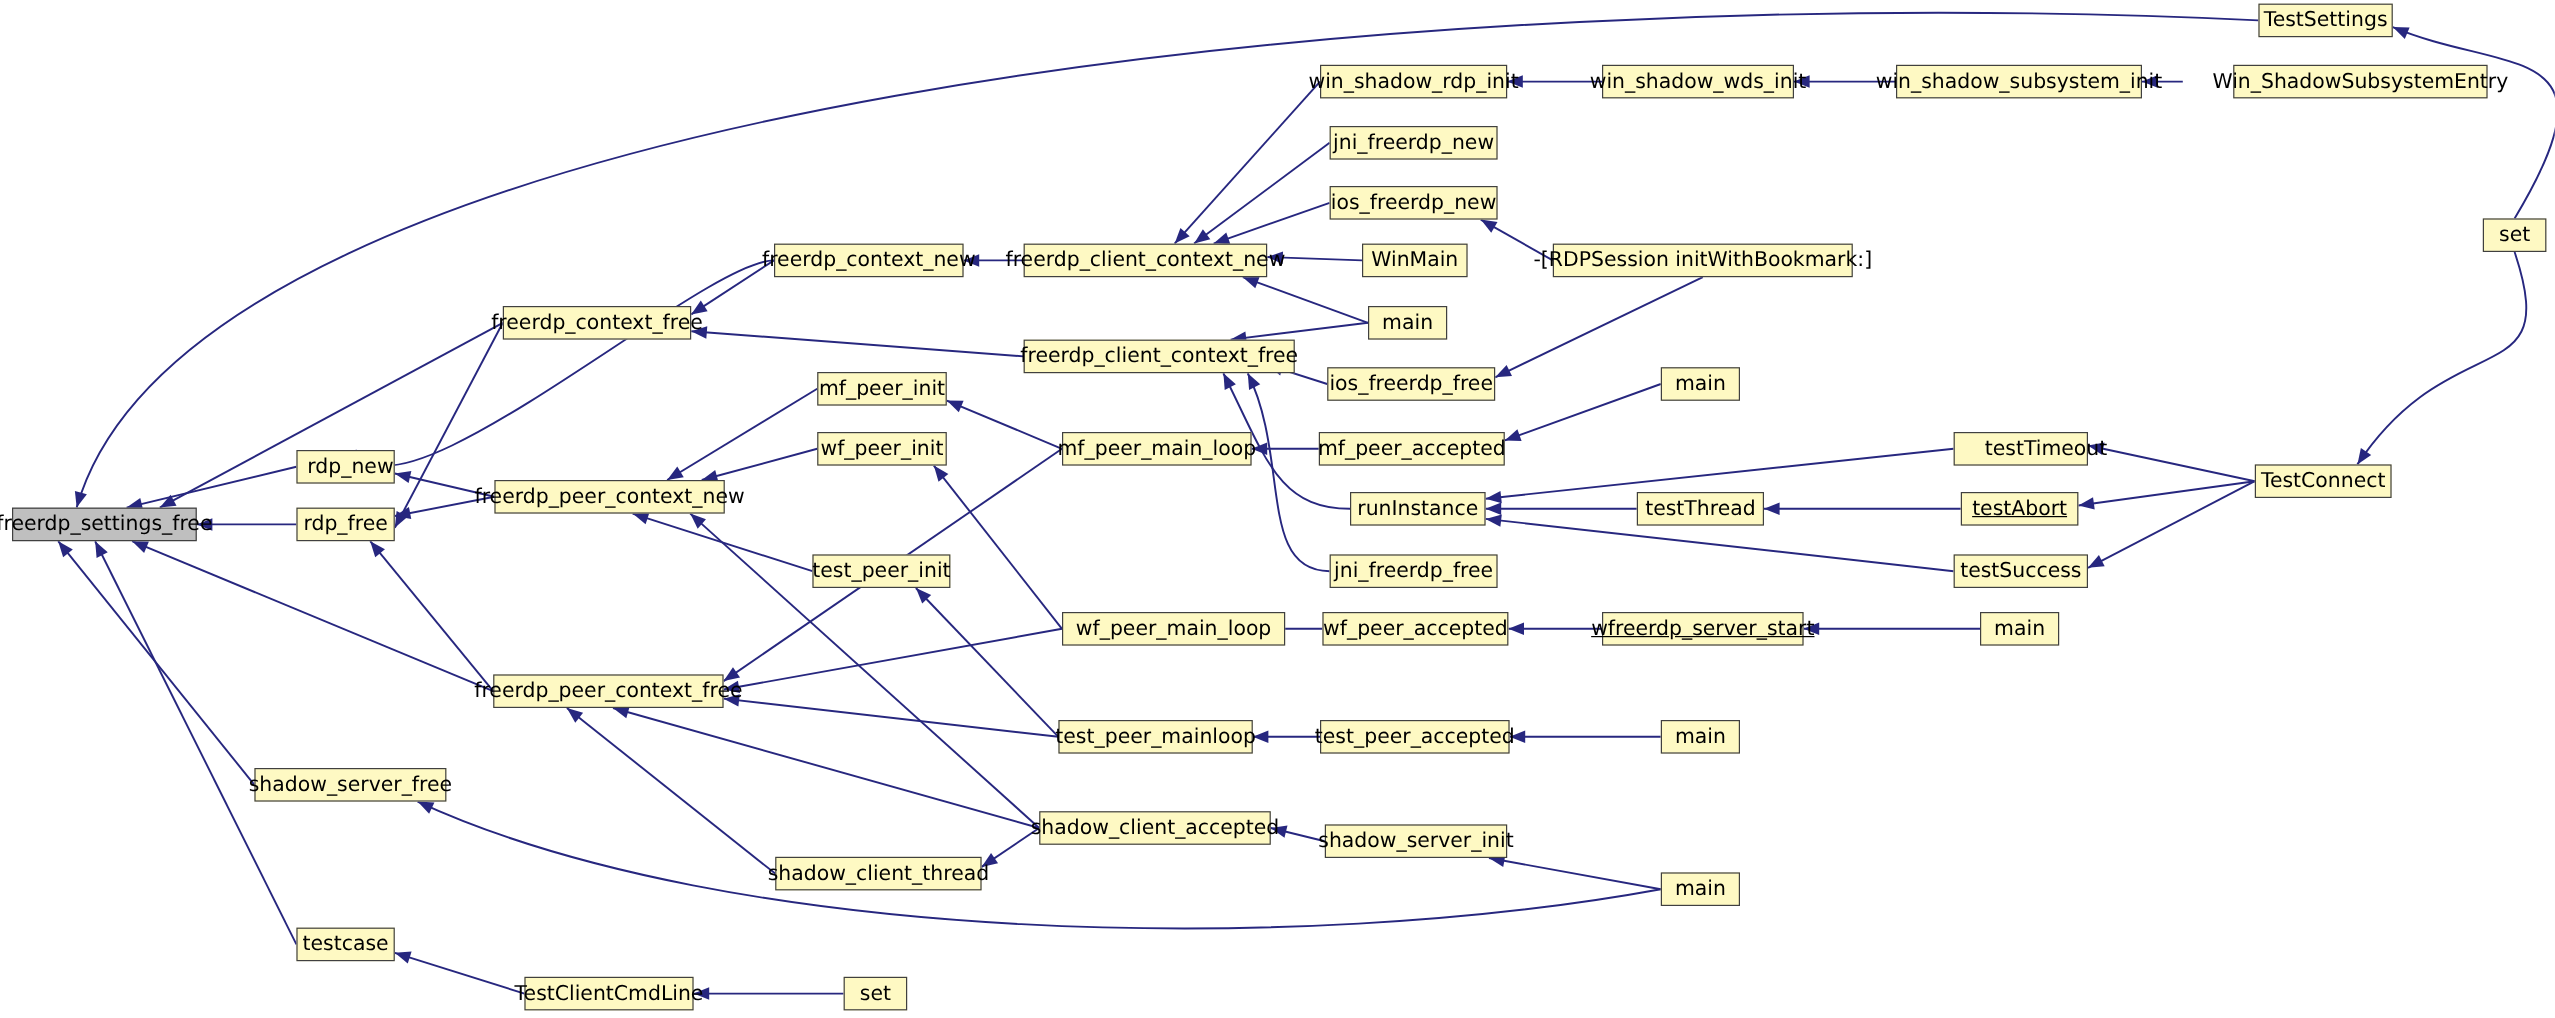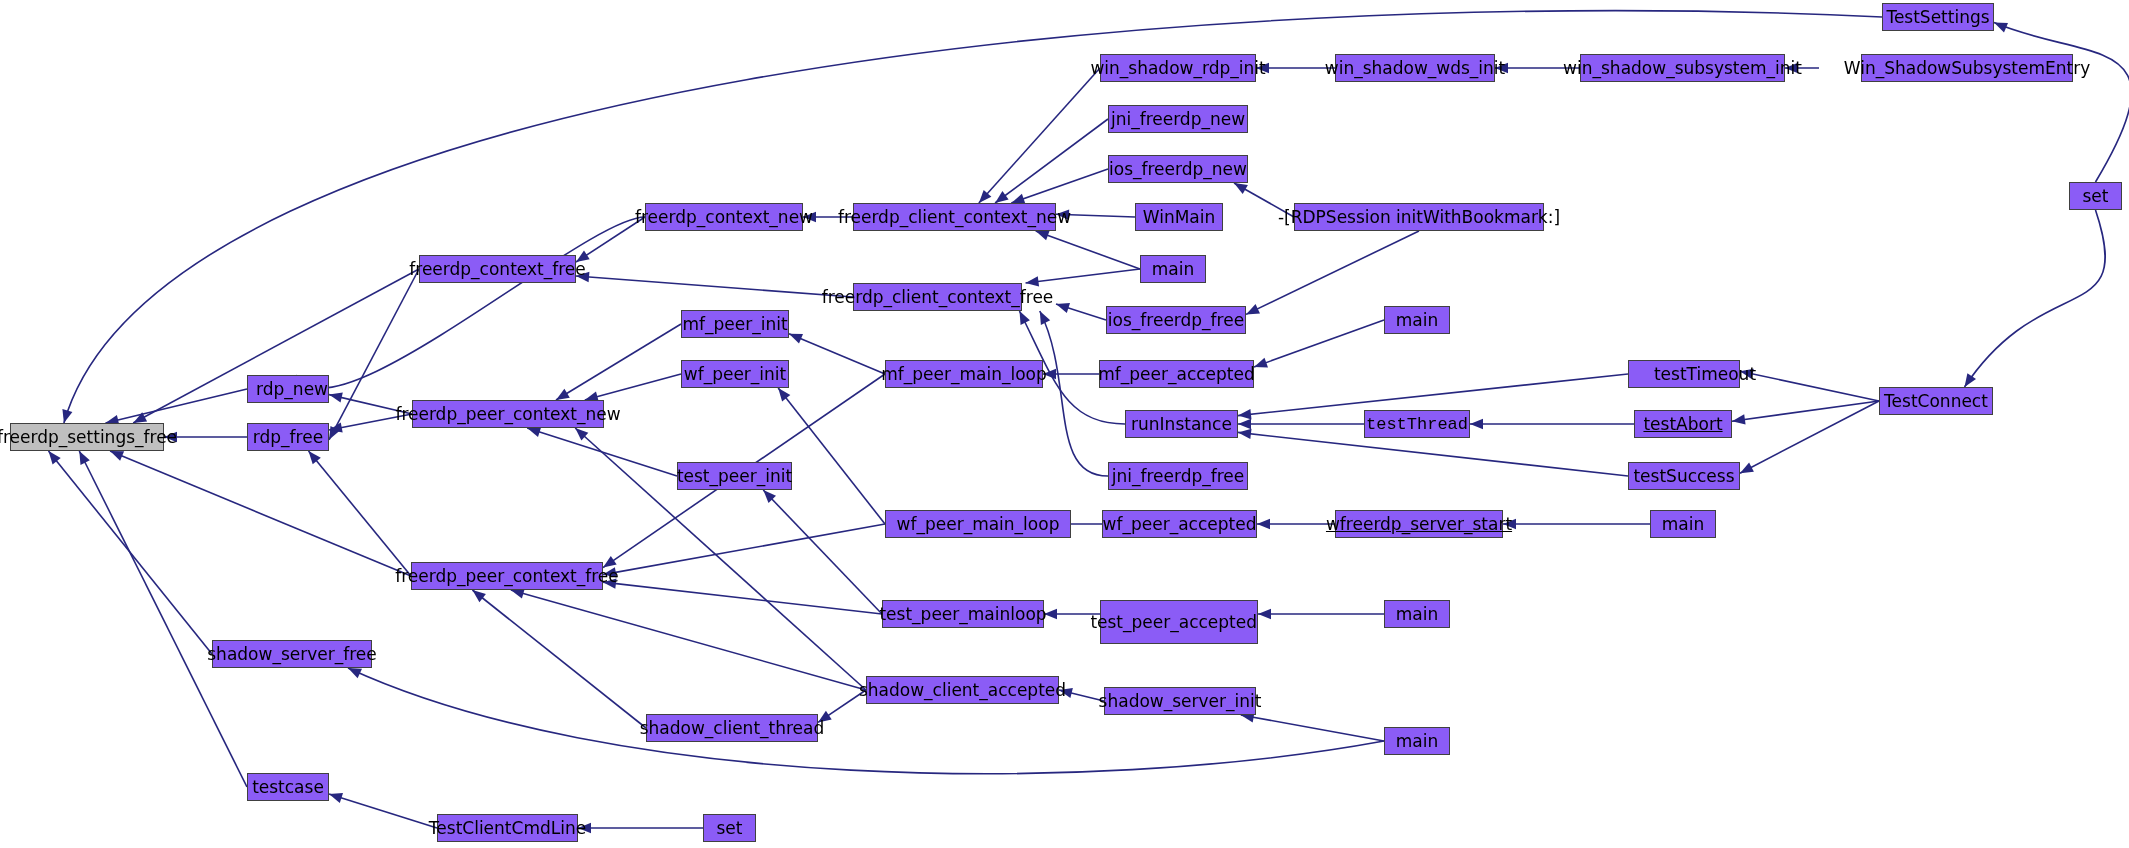--- a/index.html
+++ b/index.html
@@ -1,20 +1,20 @@
 <!DOCTYPE html>
 <html><head>
 <meta charset="utf-8">
 <style>
   html,body{margin:0;padding:0;background:#ffffff;}
   #canvas{position:relative;width:2129px;height:848px;background:#ffffff;
           font-family:"DejaVu Sans","Liberation Sans",sans-serif;}
   svg#edges{position:absolute;left:0;top:0;width:2129px;height:848px;overflow:visible;}
   .node{position:absolute;box-sizing:border-box;border:1px solid #404040;
-        background:#8b5cf6;display:flex;align-items:center;justify-content:center;
+        background:#fef9c3;display:flex;align-items:center;justify-content:center;
         font-size:17px;color:#000000;white-space:nowrap;line-height:1;}
   .node.hl{background:#bfbfbf;border-color:#404040;}
 </style>
 </head>
 <body>
 
 <div id="canvas">
   <svg id="edges">
       <path d="M247,389 L105.48,423" fill="none" stroke="#27277f" stroke-width="1.6"></path>
       <polygon points="105.5,423.0 119.3,425.0 116.9,414.9" fill="#27277f"></polygon>
@@ -185,21 +185,21 @@
       </div>
       <div class="node" style="left: 437px; top: 814px; width: 141px; height: 28px;">
         <span>TestClientCmdLine</span>
       </div>
       <div class="node" style="left: 703px; top: 814px; width: 53px; height: 28px;">
         <span>set</span>
       </div>
       <div class="node" style="left: 853px; top: 203px; width: 203px; height: 28px;">
         <span>freerdp_client_context_new</span>
       </div>
-      <div class="node" style="left: 853px; top: 283px; width: 169px; height: 28px;">
+      <div class="node" style="left: 853px; top: 283px; width: 226px; height: 28px;">
         <span>freerdp_client_context_free</span>
       </div>
       <div class="node" style="left: 885px; top: 360px; width: 158px; height: 28px;">
         <span>mf_peer_main_loop</span>
       </div>
       <div class="node" style="left: 885px; top: 510px; width: 186px; height: 28px;">
         <span>wf_peer_main_loop</span>
       </div>
       <div class="node" style="left: 882px; top: 600px; width: 162px; height: 28px;">
         <span>test_peer_mainloop</span>
@@ -230,36 +230,36 @@
       </div>
       <div class="node" style="left: 1125px; top: 410px; width: 113px; height: 28px;">
         <span>runInstance</span>
       </div>
       <div class="node" style="left: 1108px; top: 462px; width: 140px; height: 28px;">
         <span>jni_freerdp_free</span>
       </div>
       <div class="node" style="left: 1102px; top: 510px; width: 155px; height: 28px;">
         <span>wf_peer_accepted</span>
       </div>
-      <div class="node" style="left: 1100px; top: 600px; width: 158px; height: 44px; justify-content: flex-end;">
+      <div class="node" style="left: 1100px; top: 600px; width: 158px; height: 28px;">
         <span>test_peer_accepted</span>
       </div>
       <div class="node" style="left: 1104px; top: 687px; width: 152px; height: 28px;">
         <span>shadow_server_init</span>
       </div>
       <div class="node" style="left: 1294px; top: 203px; width: 250px; height: 28px; text-align: right;">
         <span>-[RDPSession initWithBookmark:]</span>
       </div>
       <div class="node" style="left: 1335px; top: 54px; width: 160px; height: 28px;">
         <span>win_shadow_wds_init</span>
       </div>
       <div class="node" style="left: 1384px; top: 306px; width: 66px; height: 28px;">
         <span>main</span>
       </div>
-      <div class="node" style="left: 1364px; top: 410px; width: 106px; height: 28px; font-family: Liberation Mono, monospace;">
+      <div class="node" style="left: 1364px; top: 410px; width: 106px; height: 28px;">
         <span>testThread</span>
       </div>
       <div class="node" style="left: 1335px; top: 510px; width: 168px; height: 28px; text-decoration: underline;">
         <span>wfreerdp_server_start</span>
       </div>
       <div class="node" style="left: 1384px; top: 600px; width: 66px; height: 28px;">
         <span>main</span>
       </div>
       <div class="node" style="left: 1384px; top: 727px; width: 66px; height: 28px;">
         <span>main</span>

